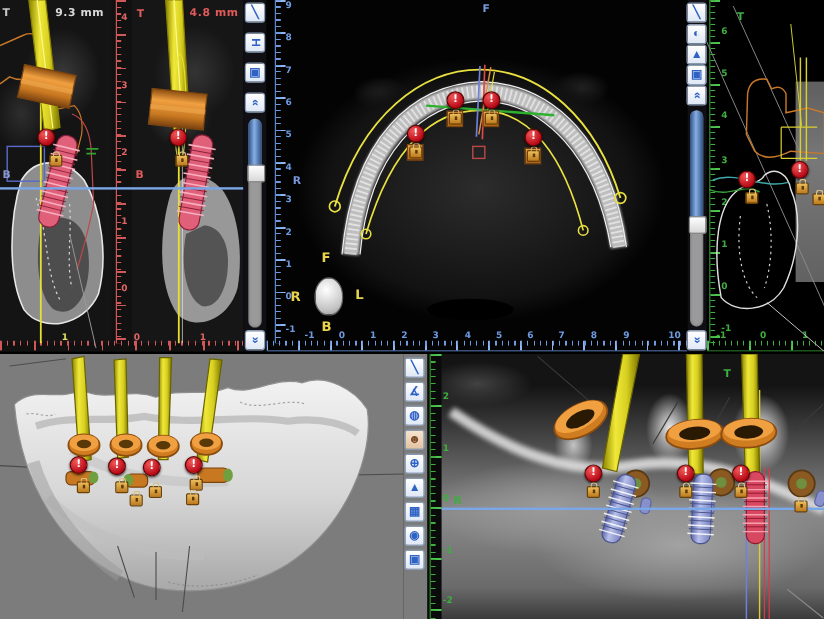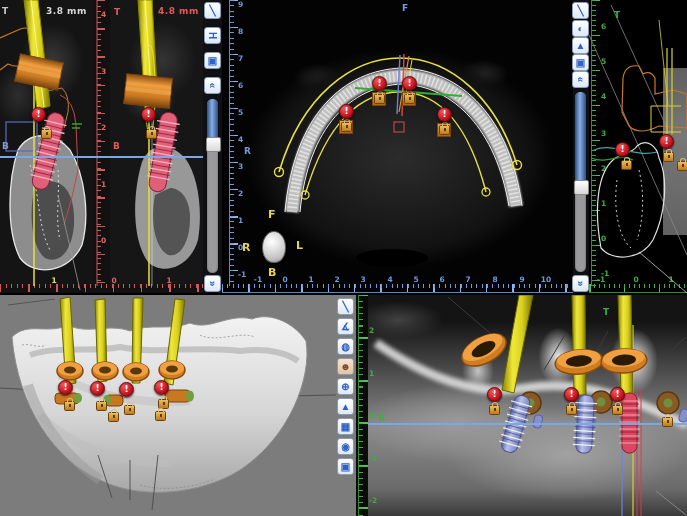--- a/index.html
+++ b/index.html
@@ -147,21 +147,21 @@
       repeating-linear-gradient(to right,#d05858 0 1px,transparent 1px 5.6px),
       repeating-linear-gradient(to right,#d05858 0 1.5px,transparent 1.5px 28.2px);
       background-size:100% 4px,100% 8px;background-repeat:no-repeat;"></div>
     <div class="ruler ruler-labels h" style="left:0;top:276px;width:203px;color:#e06464;">
         <span class="ruler-num" style="left: 54px; color: rgb(230, 224, 96);">1</span>
         <span class="ruler-num" style="left: 114px;">0</span>
         <span class="ruler-num" style="left: 169px;">1</span>
       </div>
 
     <span class="lbl" style="left:2px;top:6px;color:#c8c8c8;">T</span>
-    <span class="ttl" style="left:46px;top:6px;color:#d8d8d8;">3.8 mm</span>
+    <span class="ttl" style="left:46px;top:6px;color:#d8d8d8;">9.3 mm</span>
     <span class="lbl" style="left:2px;top:141px;color:#8a97c8;">B</span>
     <span class="lbl" style="left:114px;top:7px;color:#e05a5a;">T</span>
     <span class="ttl" style="left:158px;top:6px;color:#e05a5a;">4.8 mm</span>
     <span class="lbl" style="left:113px;top:141px;color:#e05a5a;">B</span>
   </section>
 
   <div class="toolbar" style="left:203px;top:0;width:19px;height:293px;background:#101014;">
     <button class="tbtn" style="left:1px;top:2px;">
         <span class="g">╲</span>
       </button>
@@ -274,21 +274,21 @@
         <span class="ruler-num" style="left: 63px;">0</span>
         <span class="ruler-num" style="left: 89px;">1</span>
         <span class="ruler-num" style="left: 115px;">2</span>
         <span class="ruler-num" style="left: 141px;">3</span>
         <span class="ruler-num" style="left: 168px;">4</span>
         <span class="ruler-num" style="left: 194px;">5</span>
         <span class="ruler-num" style="left: 220px;">6</span>
         <span class="ruler-num" style="left: 246px;">7</span>
         <span class="ruler-num" style="left: 273px;">8</span>
         <span class="ruler-num" style="left: 300px;">9</span>
-        <span class="ruler-num" style="left: 324px;">10</span>
+        <span class="ruler-num" style="left: 340px;">10</span>
       </div>
   </section>
 
   <div class="toolbar" style="left:573px;top:0;width:16px;height:293px;background:#101014;">
     <button class="tbtn" style="left:-1px;top:2px;">
         <span class="g">╲</span>
       </button>
     <button class="tbtn" style="left:-1px;top:20px;">
         <span class="g">◐</span>
       </button>

